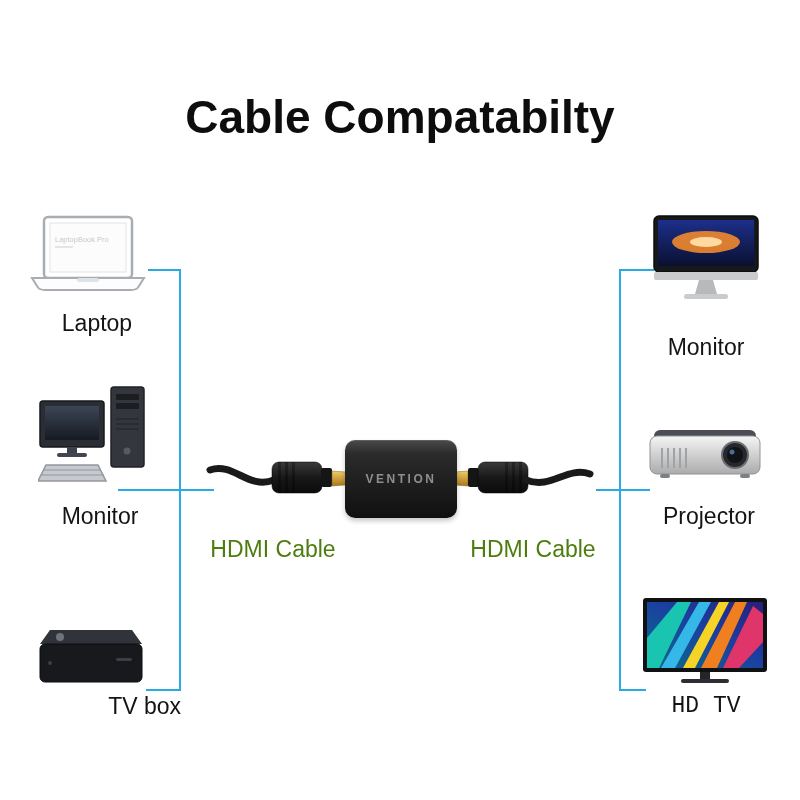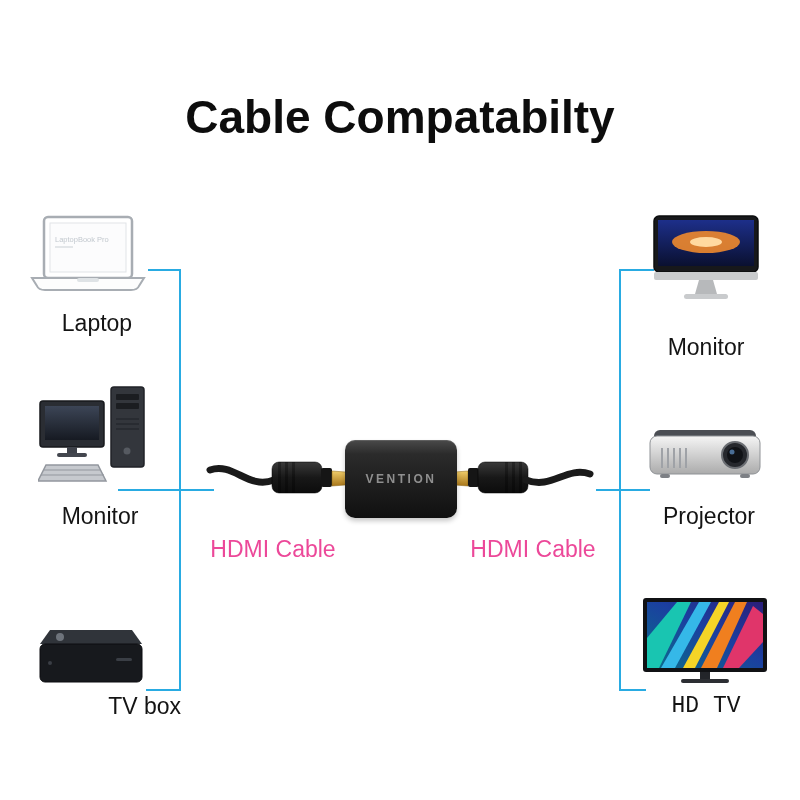--- a/index.html
+++ b/index.html
@@ -2,21 +2,21 @@
 <html><head>
 <meta charset="utf-8">
 <style>
   html,body{margin:0;padding:0;background:#fff;}
   #page{position:relative;width:800px;height:800px;background:#ffffff;overflow:hidden;
         font-family:"Liberation Sans",sans-serif;}
   .title{position:absolute;left:0;top:90px;width:800px;text-align:center;
          font-size:46px;font-weight:bold;color:#0d0d0d;letter-spacing:0px;}
   .line{position:absolute;background:#29abe2;}
   .dev-label{position:absolute;width:160px;text-align:center;font-size:23px;color:#141414;}
-  .cable-label{position:absolute;width:170px;text-align:center;font-size:23px;color:#ec4899;}
+  .cable-label{position:absolute;width:170px;text-align:center;font-size:23px;color:#4d7c0f;}
   .icon{position:absolute;}
   .coupler{position:absolute;left:345px;top:440px;width:112px;height:78px;border-radius:10px;
            background:linear-gradient(180deg,#4a4a4a 0%,#2b2b2b 18%,#1d1d1d 60%,#101010 100%);
            box-shadow:0 3px 5px rgba(0,0,0,.22), inset 0 1px 0 rgba(255,255,255,.12);
            display:flex;align-items:center;justify-content:center;}
   .coupler span{color:#8f8f8f;font-size:12px;font-weight:bold;letter-spacing:2.5px;}
   svg{display:block;}
 </style>
 </head>
 <body>

